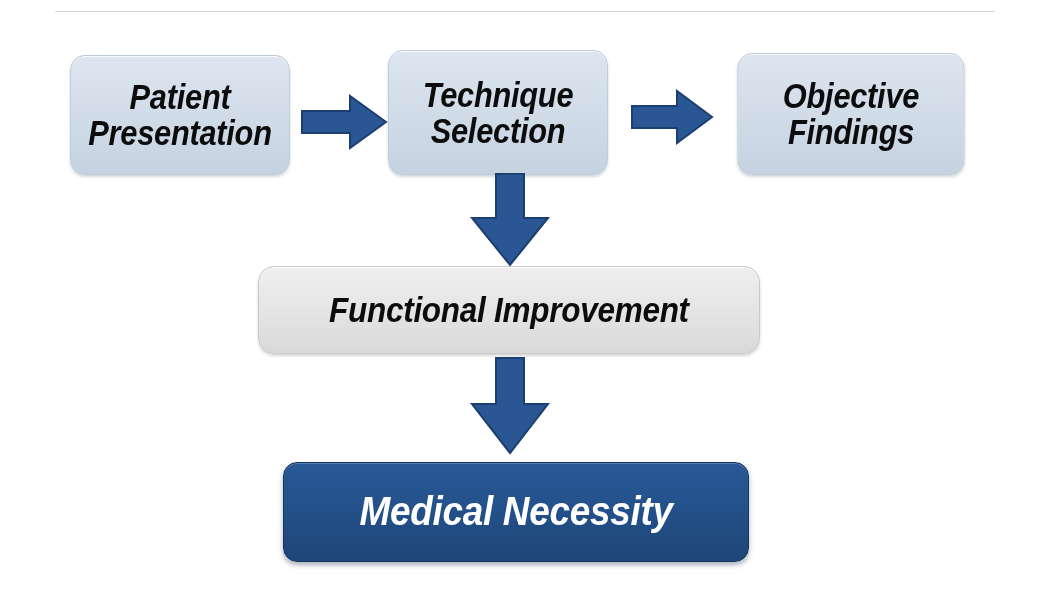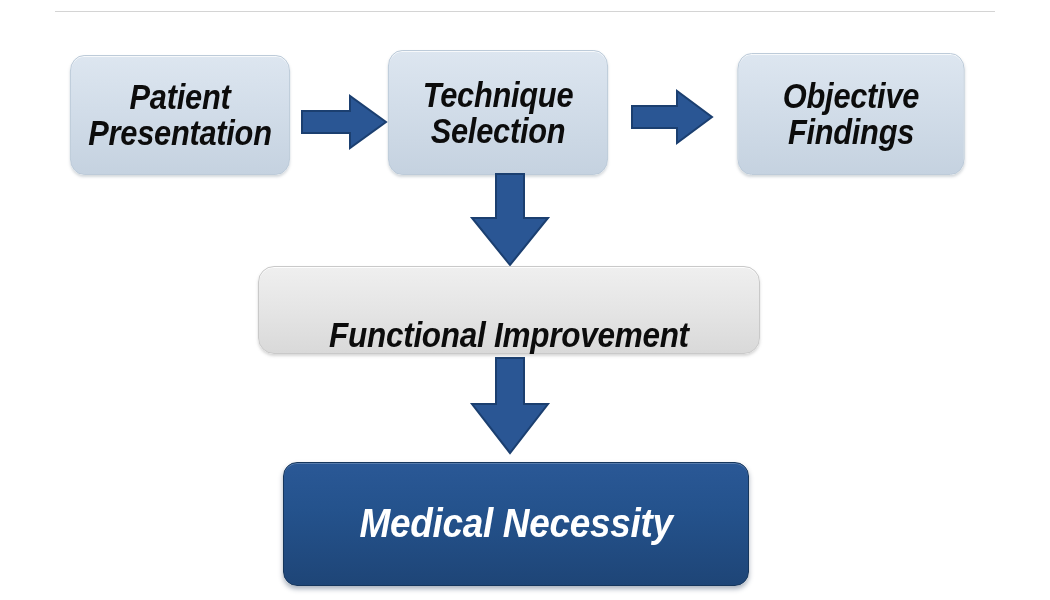--- a/index.html
+++ b/index.html
@@ -67,21 +67,20 @@
   
   .node.gray {
     background: linear-gradient(180deg, #efefef 0%, #e6e6e6 45%, #d9d9d9 100%);
     border: 1px solid #c9c9c9;
     box-shadow: 0 2px 3px rgba(120,120,120,0.30),
                 inset 0 1px 0 rgba(255,255,255,0.85);
     color: #0c0c0c;
     font-weight: bold;
     font-size: 35px;
     font-family: "Liberation Sans Narrow", "Liberation Sans", sans-serif;
-    align-items: flex-end;
   }
   .node.gray .node-label { transform: scaleX(0.9); }
 
   
   .node.darkblue {
     background: linear-gradient(180deg, #2a5896 0%, #24528c 40%, #1e4577 100%);
     border: 1px solid #16365c;
     box-shadow: 0 3px 5px rgba(40,60,90,0.40),
                 inset 0 1px 0 rgba(255,255,255,0.22);
     color: #ffffff;
@@ -141,17 +140,17 @@
   <div class="node gray" style="left:258px; top:266px; width:502px; height:88px;">
     <span class="node-label">Functional Improvement</span>
   </div>
 
   <div class="arrow" style="left:468px; top:356px;">
     <svg width="84" height="100" viewBox="0 0 84 100">
       <polygon points="28,2 56,2 56,48 80,48 42,97 4,48 28,48" fill="#2a5694" stroke="#1b3f70" stroke-width="2" stroke-linejoin="miter"></polygon>
     </svg>
   </div>
 
-  <div class="node darkblue" style="left:283px; top:462px; width:466px; height:124px;">
+  <div class="node darkblue" style="left:283px; top:462px; width:466px; height:100px;">
     <span class="node-label">Medical Necessity</span>
   </div>
 
 </div>
 
 </body></html>

